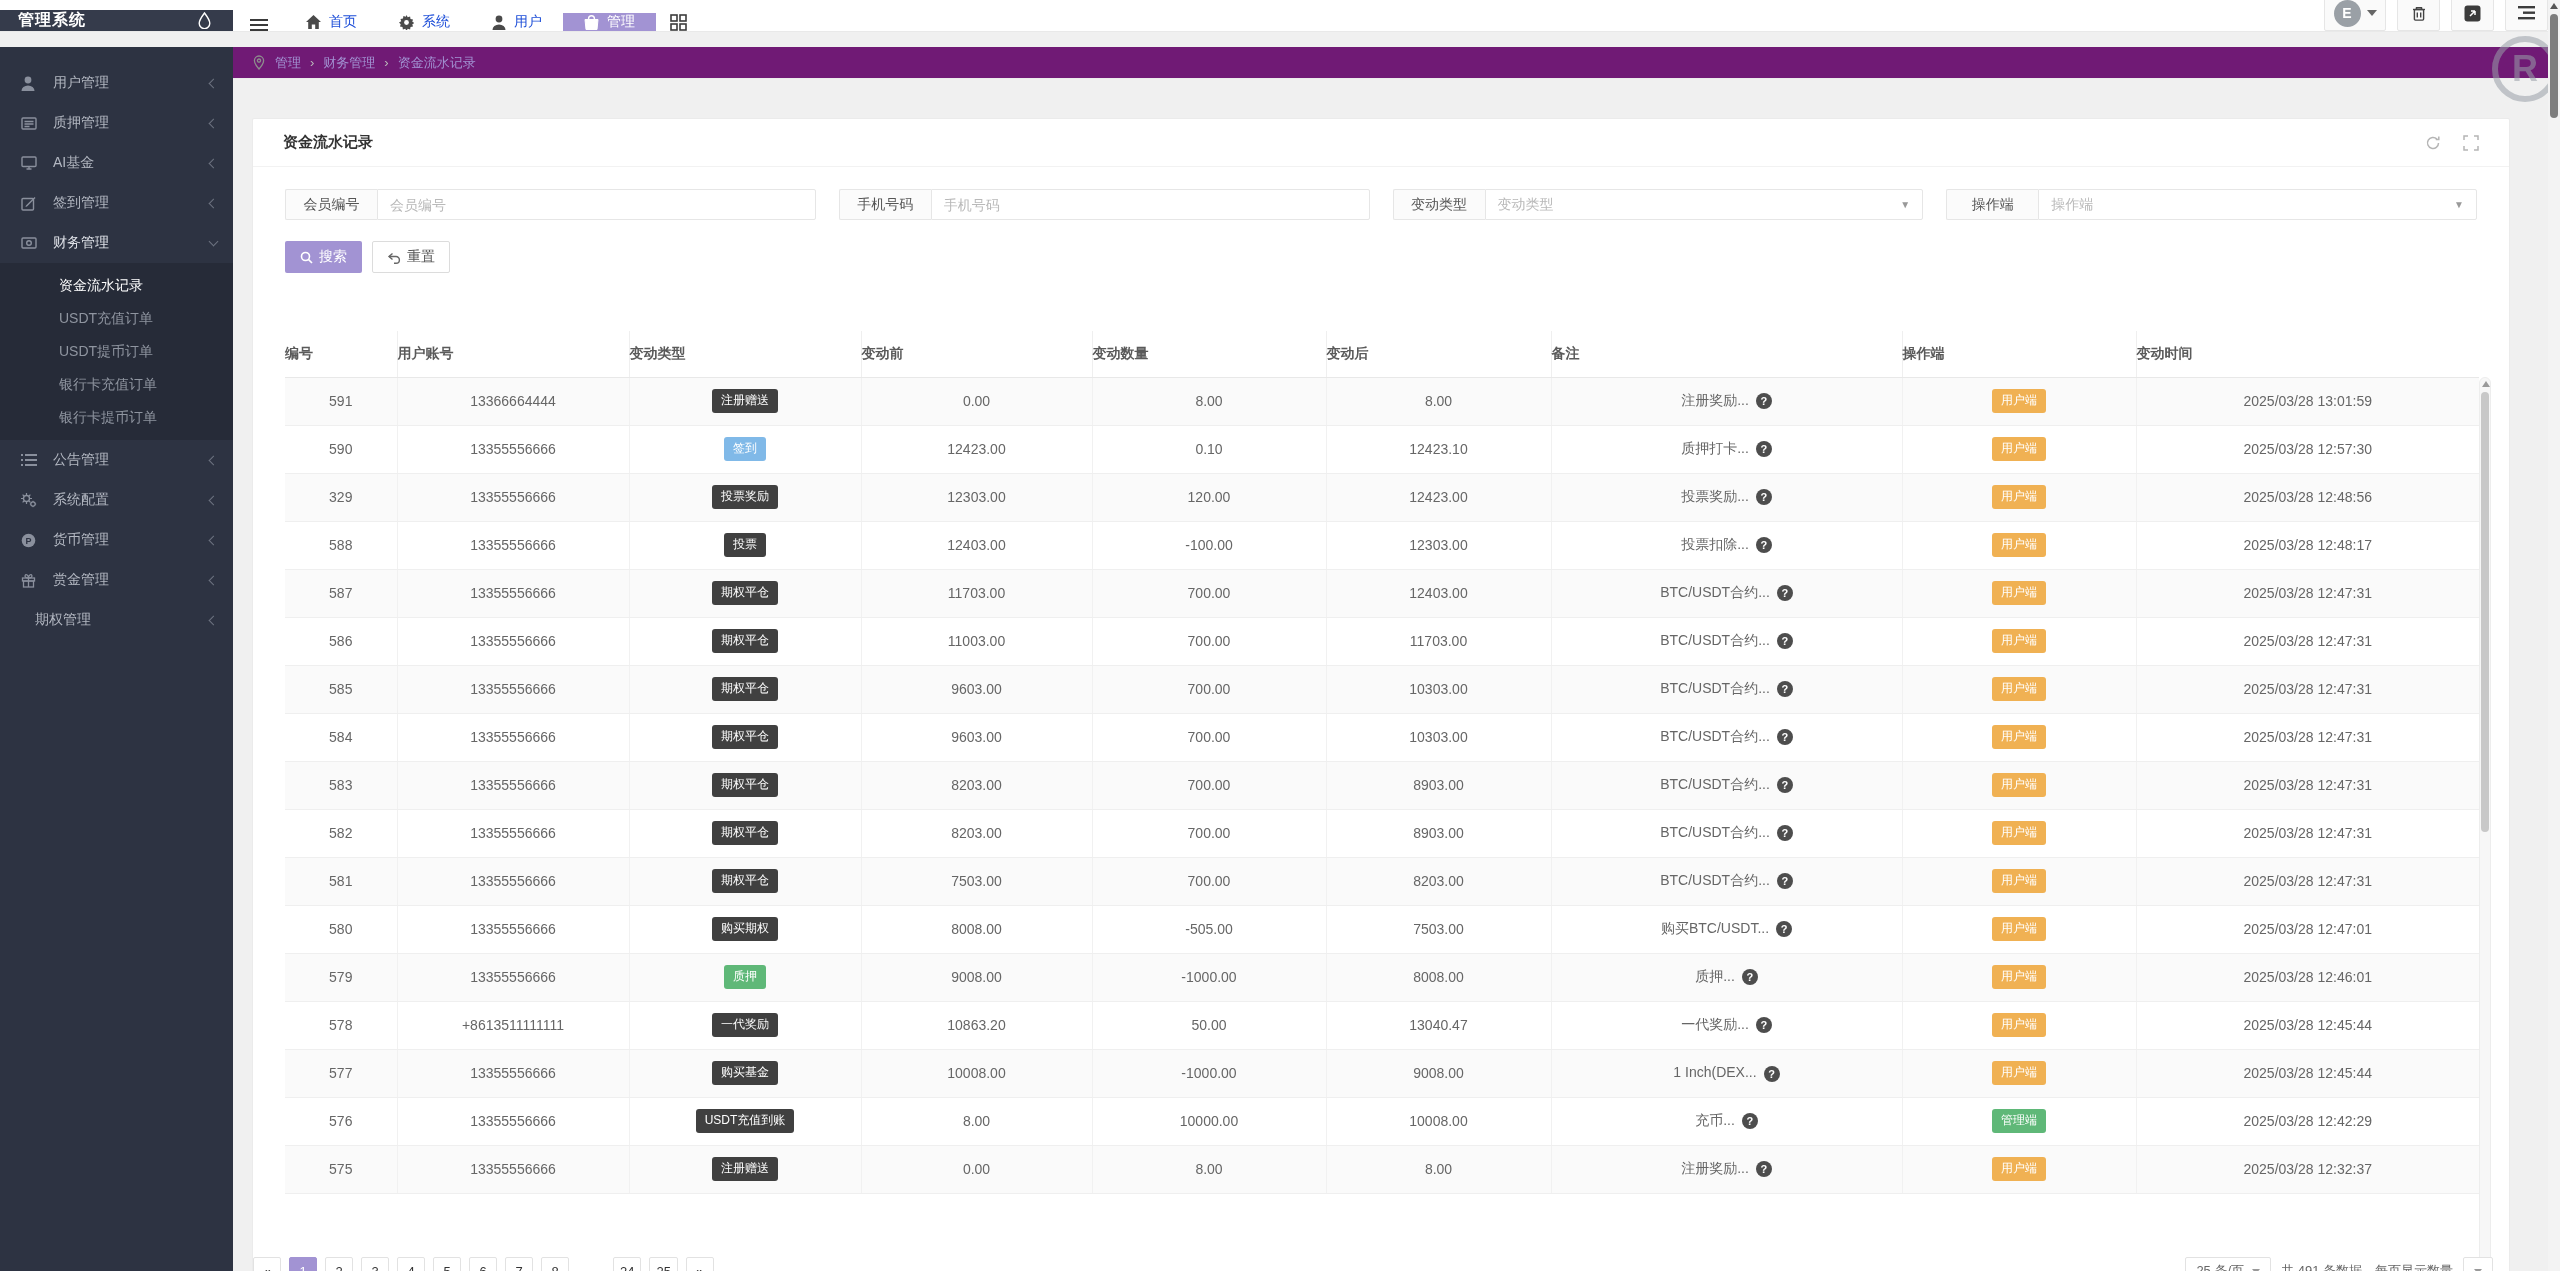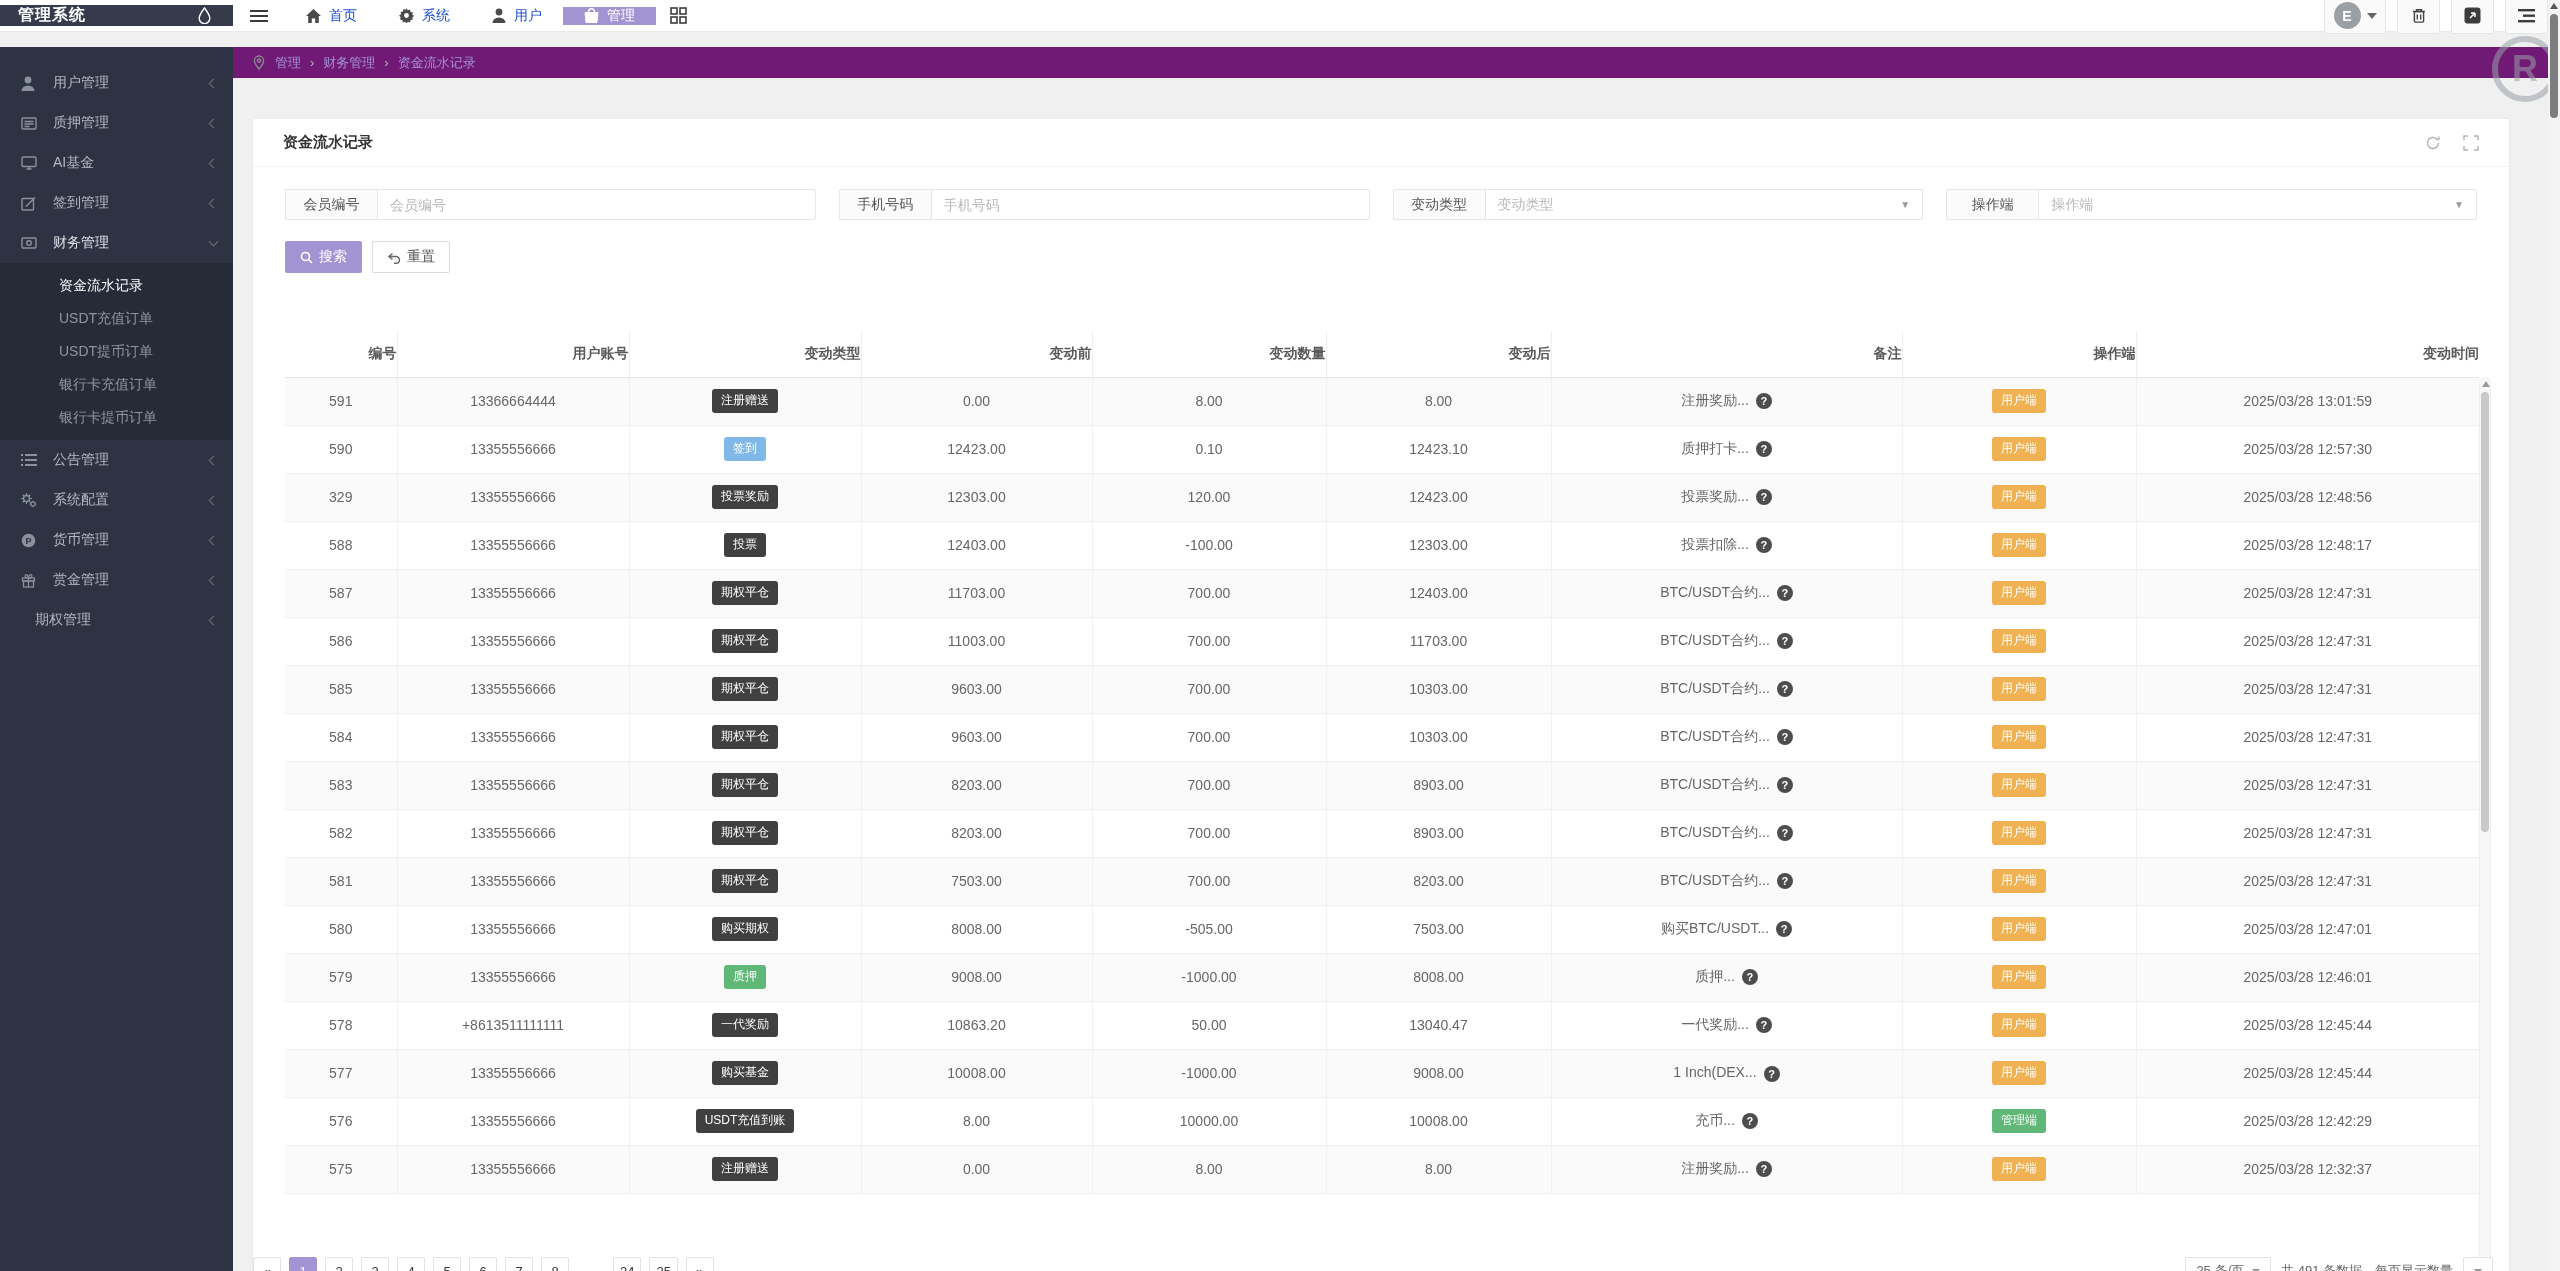--- a/index.html
+++ b/index.html
@@ -2,21 +2,21 @@
 <html><head>
 <meta charset="utf-8">
 <style>
   *{box-sizing:border-box;margin:0;padding:0}
   html,body{width:2560px;height:1271px;overflow:hidden;background:#f0f0f0;
     font-family:"Liberation Sans","DejaVu Sans",sans-serif;}
   .app{position:absolute;top:0;left:0;width:2560px;height:1271px;overflow:hidden}
 
   
   .topbar{position:absolute;top:0;left:0;right:0;height:32px;background:#fff;
-    border-bottom:1px solid #e9e9e9;display:flex;align-items:center;z-index:20}
+    border-bottom:1px solid #e9e9e9;display:flex;align-items:flex-end;z-index:20}
   .brand{width:233px;min-width:233px;background:#353b4b;color:#fff;display:flex;
     align-items:center;justify-content:space-between;padding:0 22px 0 18px;
     font-size:16px;font-weight:bold;letter-spacing:1px}
   .hamburger{width:52px;display:flex;align-items:center;justify-content:center;cursor:pointer}
   .hamburger span{display:block;width:18px;height:12px;position:relative}
   .hamburger span:before,.hamburger span:after,.hamburger i{content:"";position:absolute;left:0;
     width:18px;height:2px;background:#3a3a3a}
   .hamburger span:before{top:0}.hamburger i{top:5px}.hamburger span:after{top:10px}
   .nav{display:flex;align-items:stretch}
   .nav-item{display:flex;align-items:center;gap:8px;padding:0 21px;font-size:14px;color:#1d4ed8;cursor:pointer}
@@ -89,21 +89,21 @@
   .btn-row{position:absolute;top:122px;left:32px;display:flex;gap:10px}
   .btn{height:32px;border-radius:2px;display:flex;align-items:center;gap:6px;padding:0 14px;
     font-size:14px;cursor:pointer;border:1px solid transparent}
   .btn-primary{background:#a293d3;color:#fff}
   .btn-plain{background:#fff;border-color:#dcdcdc;color:#555}
 
   
   .table-wrap{position:absolute;top:212px;left:32px;right:32px}
   table{width:100%;border-collapse:collapse;table-layout:fixed}
   th{height:46px;font-size:14px;font-weight:bold;color:#5a5a5a;background:#fff;
-    border-bottom:1px solid #e8e8e8;border-right:1px solid #efefef;text-align:right}
+    border-bottom:1px solid #e8e8e8;border-right:1px solid #efefef;text-align:left}
   th:last-child{border-right:none}
   td{height:48px;font-size:14px;color:#666;text-align:center;border-bottom:1px solid #efefef;
     border-right:1px solid #f1f1f1;overflow:hidden;white-space:nowrap}
   td:last-child{border-right:none}
   tbody tr:nth-child(odd) td{background:#fafafa}
   .badge{display:inline-block;padding:4px 9px;border-radius:3px;color:#fff;font-size:12px;line-height:1.3}
   .bg-gray{background:#404040}
   .bg-blue{background:#80b9e8}
   .bg-green{background:#5FB878}
   .bg-orange{background:#f0b153}

